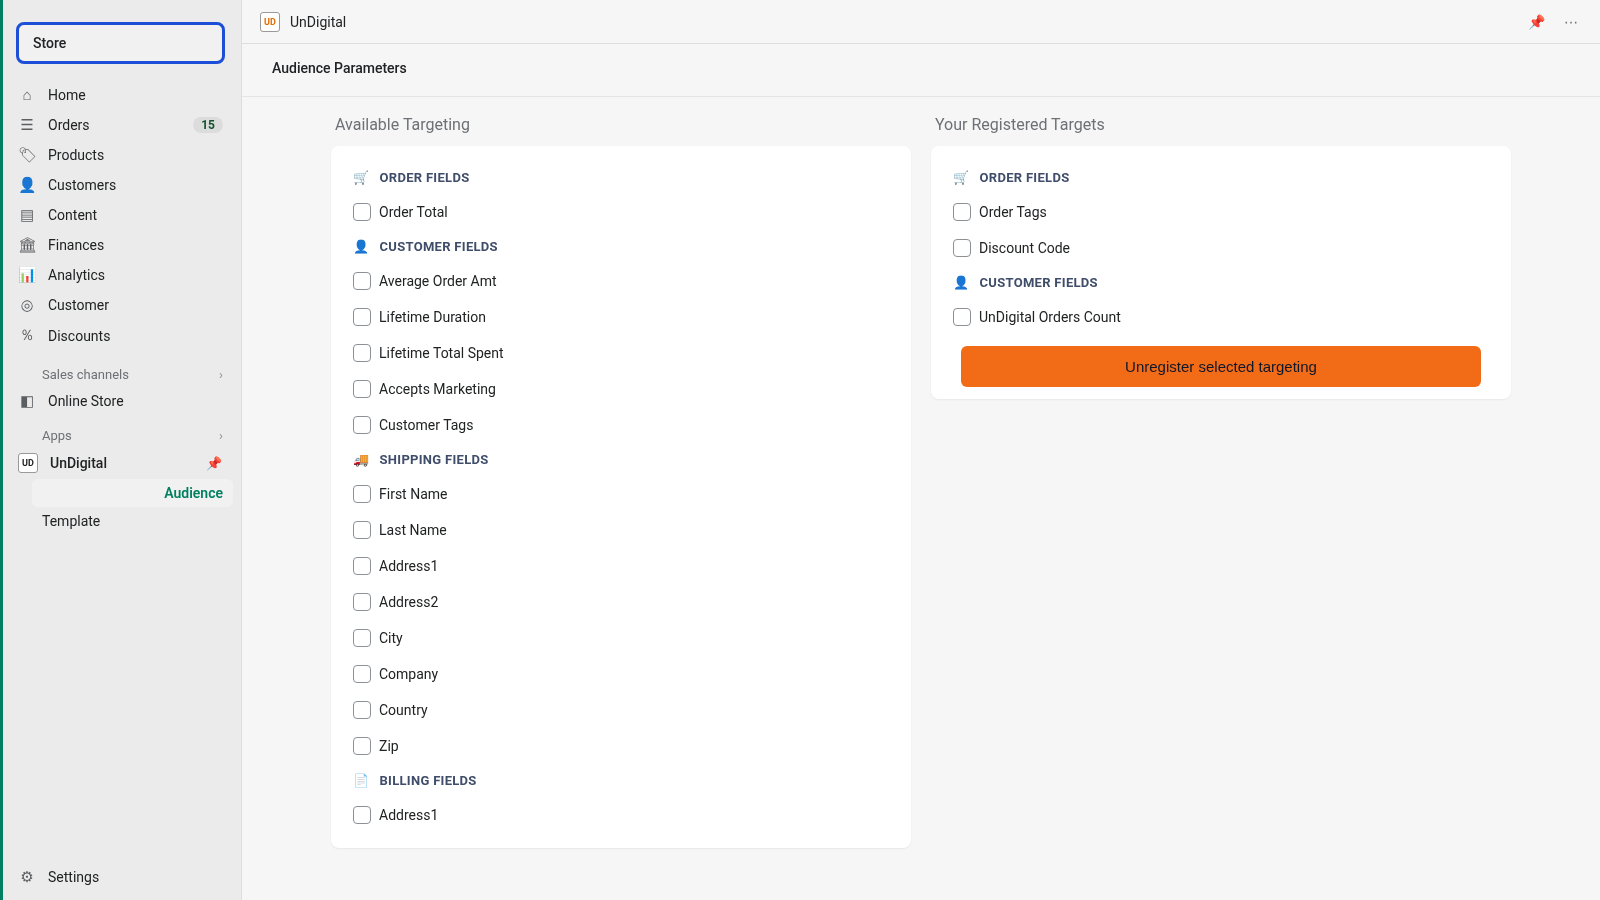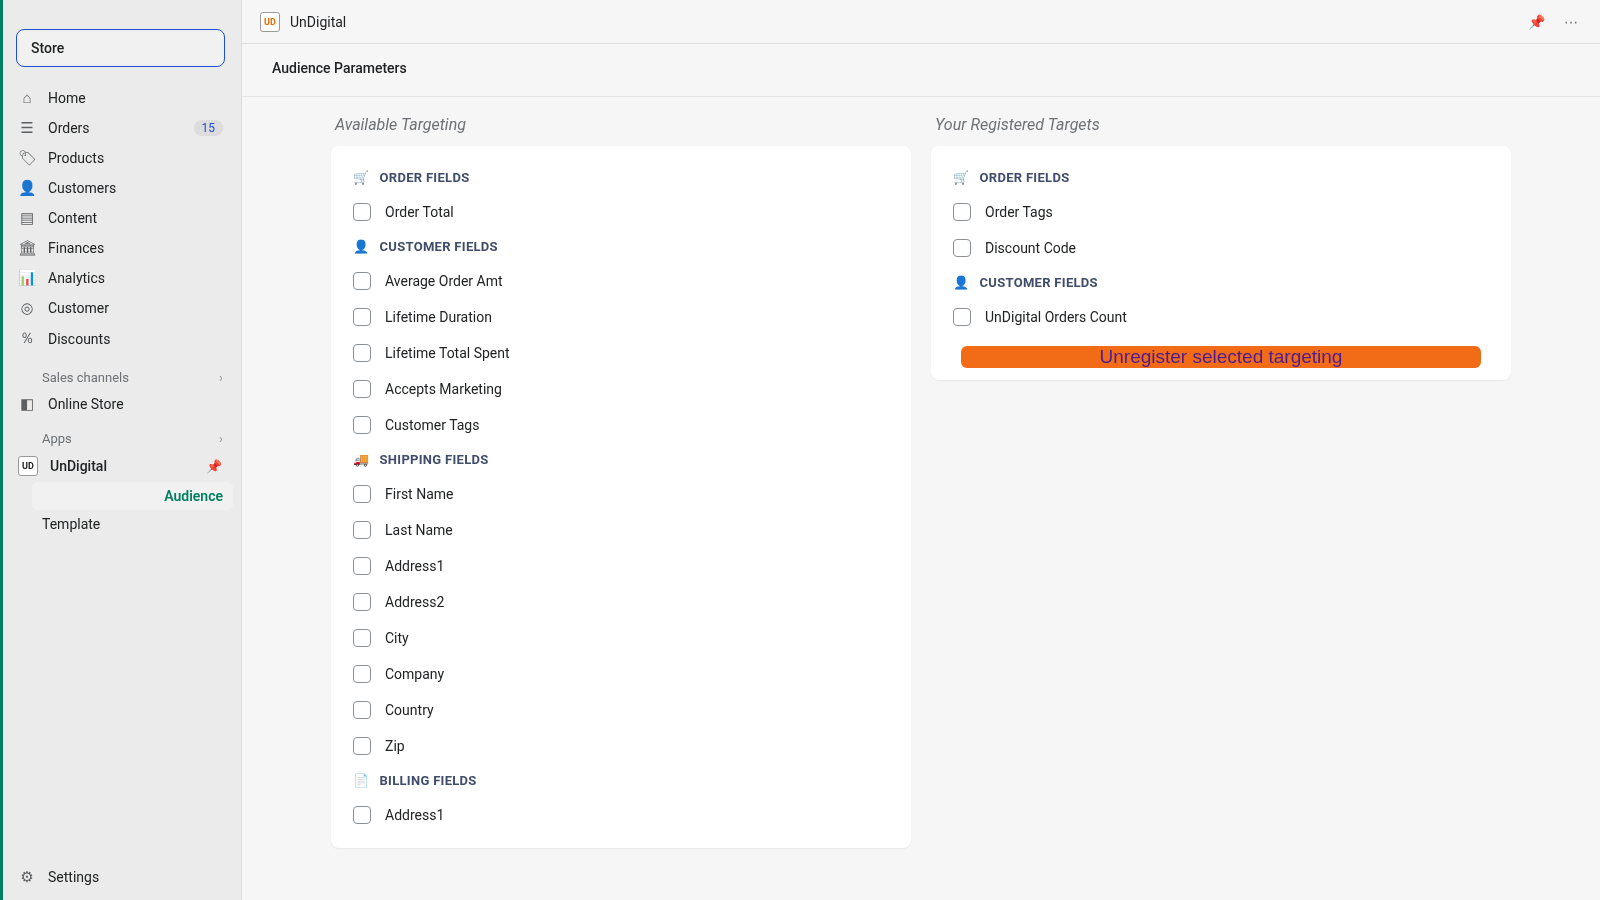--- a/index.html
+++ b/index.html
@@ -22,23 +22,23 @@
   padding-top: 10px;
   position: relative;
 }
 .active-bar {
   position: absolute;
   left: 0; top: 0; bottom: 0;
   width: 3px;
   background: #008060;
 }
 .store-pill {
-  margin: 19px 16px 12px 16px;
+  margin: 12px 16px 12px 16px;
   padding: 10px 14px;
-  border: 1px solid #1d4ed8;
+  border: 3px solid #1d4ed8;
   border-radius: 8px;
   background: #f1f1f1;
   font-weight: 500;
 }
 .nav { list-style: none; padding: 4px 8px; }
 .nav-item {
   display: flex;
   align-items: center;
   padding: 6px 10px;
   border-radius: 6px;
@@ -46,22 +46,22 @@
   gap: 12px;
   position: relative;
 }
 .nav-icon { width: 18px; text-align: center; color: #5c5f62; font-size: 15px; }
 .nav-label { flex: 1; }
 .badge {
   background: #dcdcdc;
   border-radius: 10px;
   padding: 1px 8px;
   font-size: 12px;
-  font-weight: 400;
-  color: #1d4ed8;
+  font-weight: 700;
+  color: #14532d;
 }
 .section-header {
   display: flex;
   justify-content: space-between;
   align-items: flex-start;
   padding: 12px 18px 4px 18px;
   color: #6d7175;
   font-size: 13px;
   margin-left: 24px;
 }
@@ -143,57 +143,58 @@
   padding: 18px 0 40px 0;
 }
 .columns {
   display: flex;
   gap: 20px;
   padding: 0 30px;
   max-width: 1240px;
   margin: 0 auto;
 }
 .col { flex: 1; min-width: 0; display: flex; flex-direction: column; }
-.col-title { color: #6d7175; font-size: 16px; margin-bottom: 12px; padding-left: 4px; font-style: italic; }
+.col-title { color: #6d7175; font-size: 16px; margin-bottom: 12px; padding-left: 4px; }
 .card {
   background: #fff;
   border-radius: 8px;
   box-shadow: 0 1px 2px rgba(0,0,0,0.06);
   padding: 18px 22px 12px 22px;
 }
 .group-label {
   color: #3f4d6a;
   font-size: 13px;
   font-weight: 700;
   letter-spacing: .3px;
   display: flex;
   align-items: center;
   gap: 10px;
   margin: 6px 0 12px 0;
 }
 .group-label .gicon { font-size: 13px; color: #5d6b89; }
 .check-row {
   display: flex;
   align-items: center;
-  gap: 14px;
+  gap: 8px;
   padding: 6px 0 12px 0;
 }
 .checkbox {
   width: 18px; height: 18px;
   border: 1.8px solid #8c9196;
   border-radius: 4px;
   background: #fff;
   cursor: pointer;
 }
 .btn-orange {
   background: #f26b17;
-  color: #4c1d95;
+  color: #0f172a;
   border: none;
   border-radius: 6px;
-  font-size: 19px;
+  padding: 12px;
+  font-size: 15px;
   font-weight: 500;
   width: calc(100% - 16px);
   margin: 8px 8px 0 8px;
   cursor: pointer;
 }
 </style>
 </head>
 <body>
 
 <div class="sidebar">

